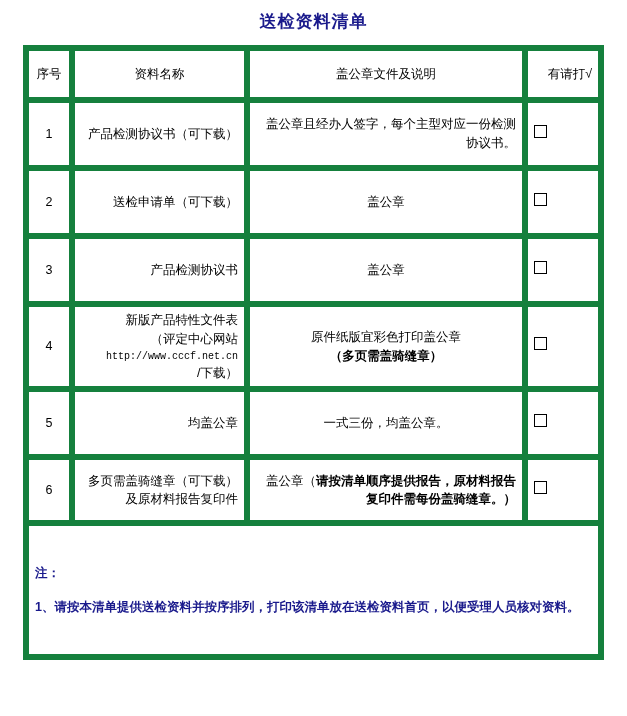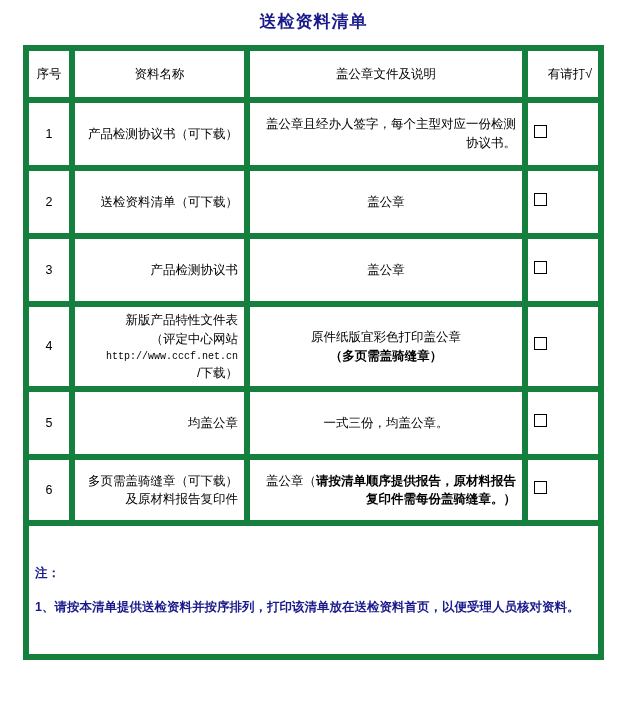--- a/index.html
+++ b/index.html
@@ -128,21 +128,21 @@
         <td class="idx">1</td>
         <td class="name-cell">产品检测协议书（可下载）</td>
         <td class="desc-left">盖公章且经办人签字，每个主型对应一份检测协议书。</td>
         <td>
           <span class="chk-box"></span>
         </td>
       </tr>
 
       <tr class="row-2">
         <td class="idx">2</td>
-        <td class="name-cell">送检资料清单（可下载）</td>
+        <td class="name-cell">送检申请单（可下载）</td>
         <td class="desc-cell">盖公章</td>
         <td>
           <span class="chk-box"></span>
         </td>
       </tr>
 
       <tr class="row-3">
         <td class="idx">3</td>
         <td class="name-cell">产品检测协议书</td>
         <td class="desc-cell">盖公章</td>

